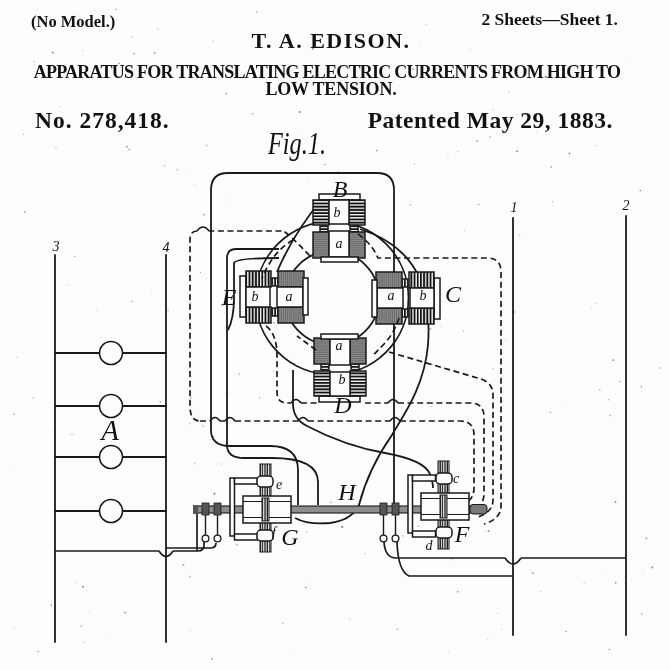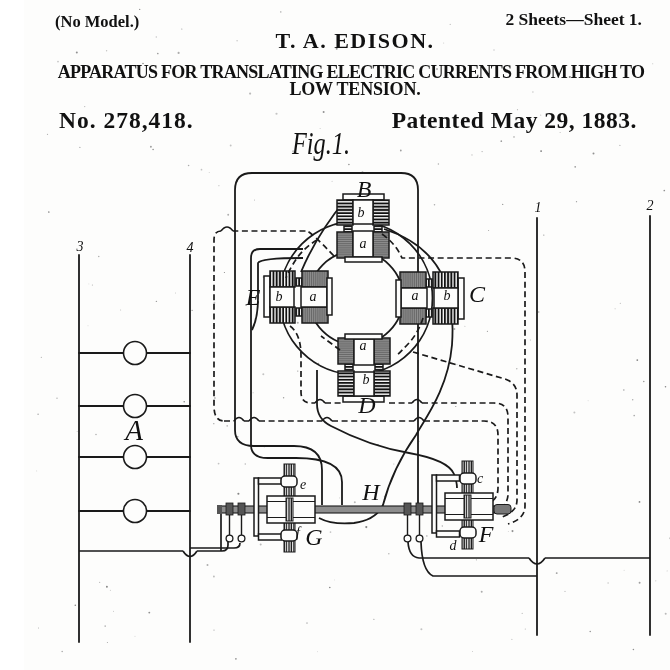--- a/index.html
+++ b/index.html
@@ -1,16 +1,16 @@
 <!DOCTYPE html>
 <html><head>
 <meta charset="utf-8">
 <style>
 html,body{margin:0;padding:0;background:#ffffff;}
-#page{position:relative;width:636px;height:670px;background:#a3a3a3;font-family:"Liberation Serif",serif;margin-left:24px;}
+#page{position:relative;width:636px;height:670px;background:#a3a3a3;font-family:"Liberation Serif",serif;}
 svg{position:absolute;left:0;top:0;}
 </style>
 </head>
 <body>
 <div id="page">
 <svg width="670" height="670" viewBox="0 0 670 670">
 <defs>
 <pattern id="hh" width="4" height="3.2" patternUnits="userSpaceOnUse">
 <rect width="4" height="3.2" fill="#fff"></rect>
           <rect y="0.5" width="4" height="1.9" fill="#111"></rect>

